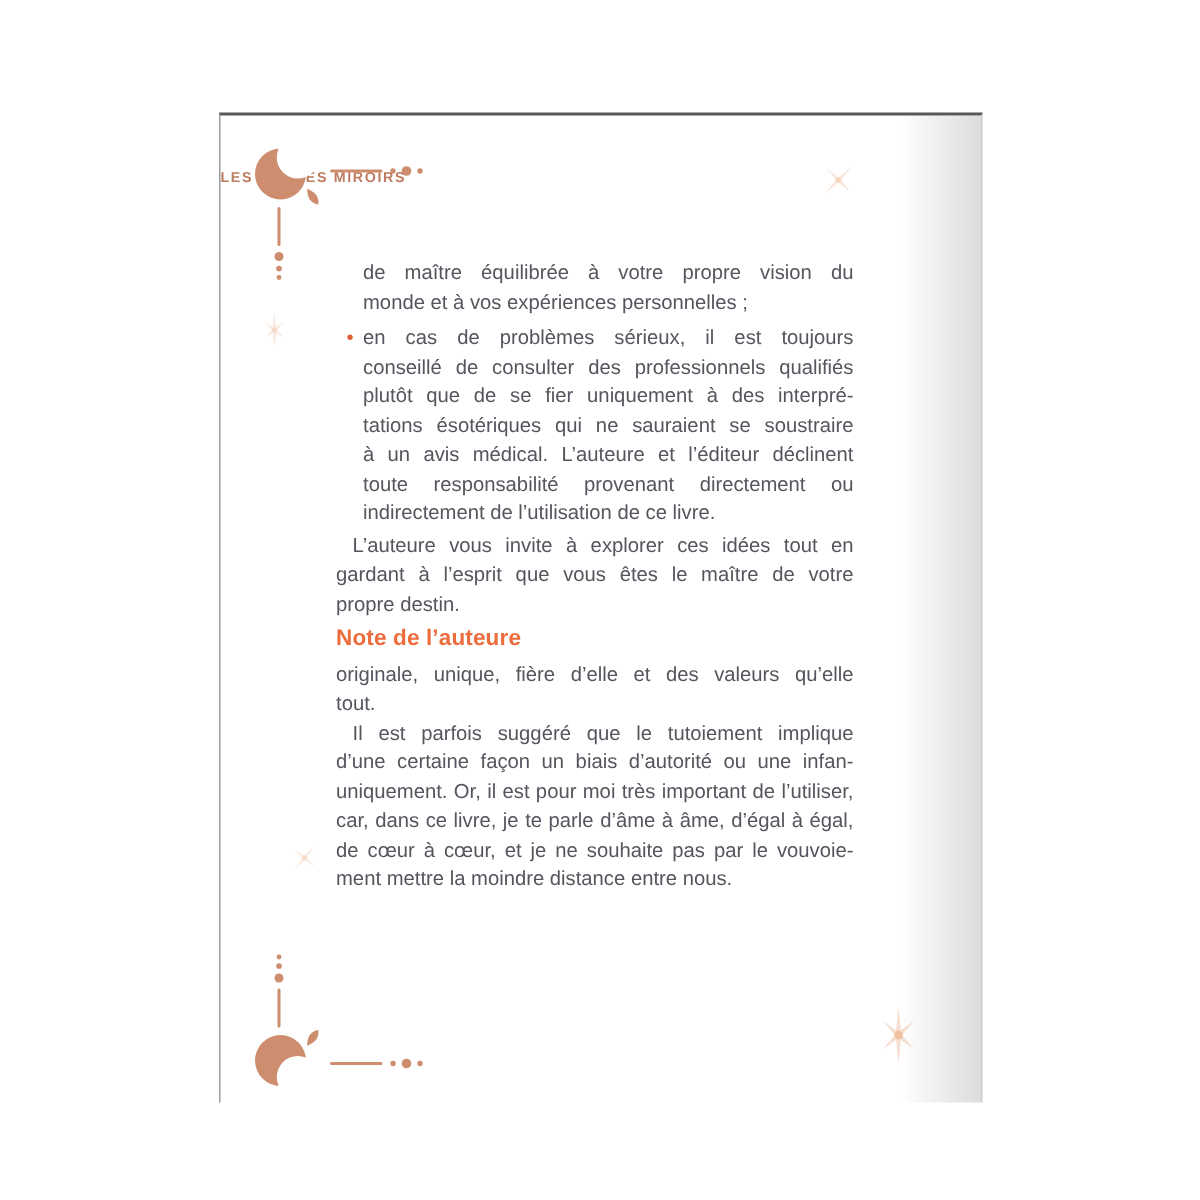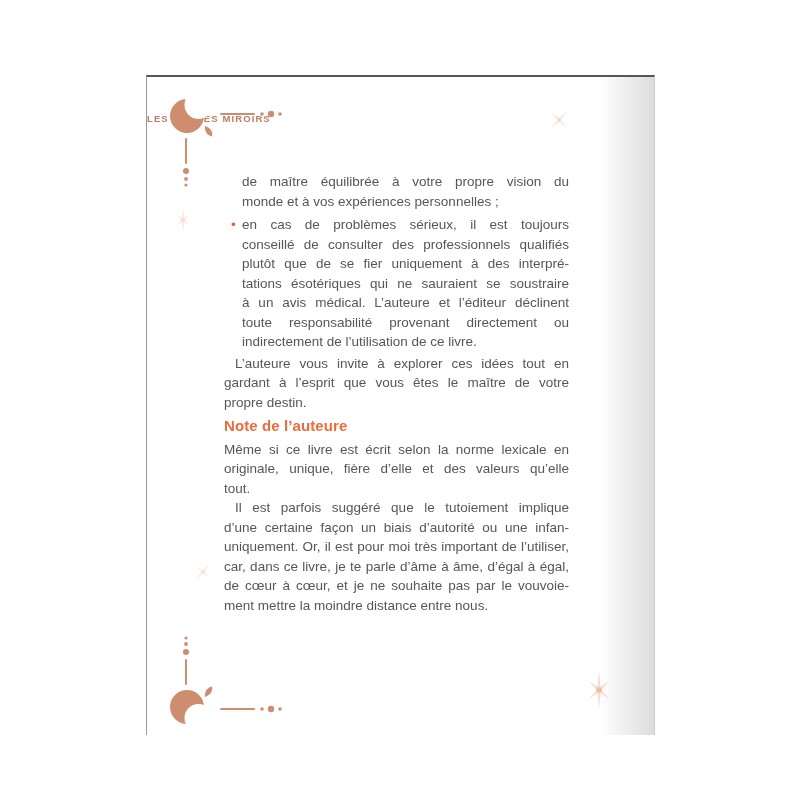--- a/index.html
+++ b/index.html
@@ -147,21 +147,20 @@
 
     <div class="para invite">
         <div class="tline ind">L’auteure vous invite à explorer ces idées tout en</div>
         <div class="tline">gardant à l’esprit que vous êtes le maître de votre</div>
         <div class="tline last">propre destin.</div>
       </div>
 
     <h3 class="note-heading">Note de l’auteure</h3>
 
     <div class="para">
-        <div class="tline">Même si ce livre est écrit selon la norme lexicale en</div>
         <div class="tline">originale, unique, fière d’elle et des valeurs qu’elle</div>
         <div class="tline last">tout.</div>
       </div>
 
     <div class="para">
         <div class="tline ind">Il est parfois suggéré que le tutoiement implique</div>
         <div class="tline">d’une certaine façon un biais d’autorité ou une infan-</div>
         <div class="tline">uniquement. Or, il est pour moi très important de l’utiliser,</div>
         <div class="tline">car, dans ce livre, je te parle d’âme à âme, d’égal à égal,</div>
         <div class="tline">de cœur à cœur, et je ne souhaite pas par le vouvoie-</div>

